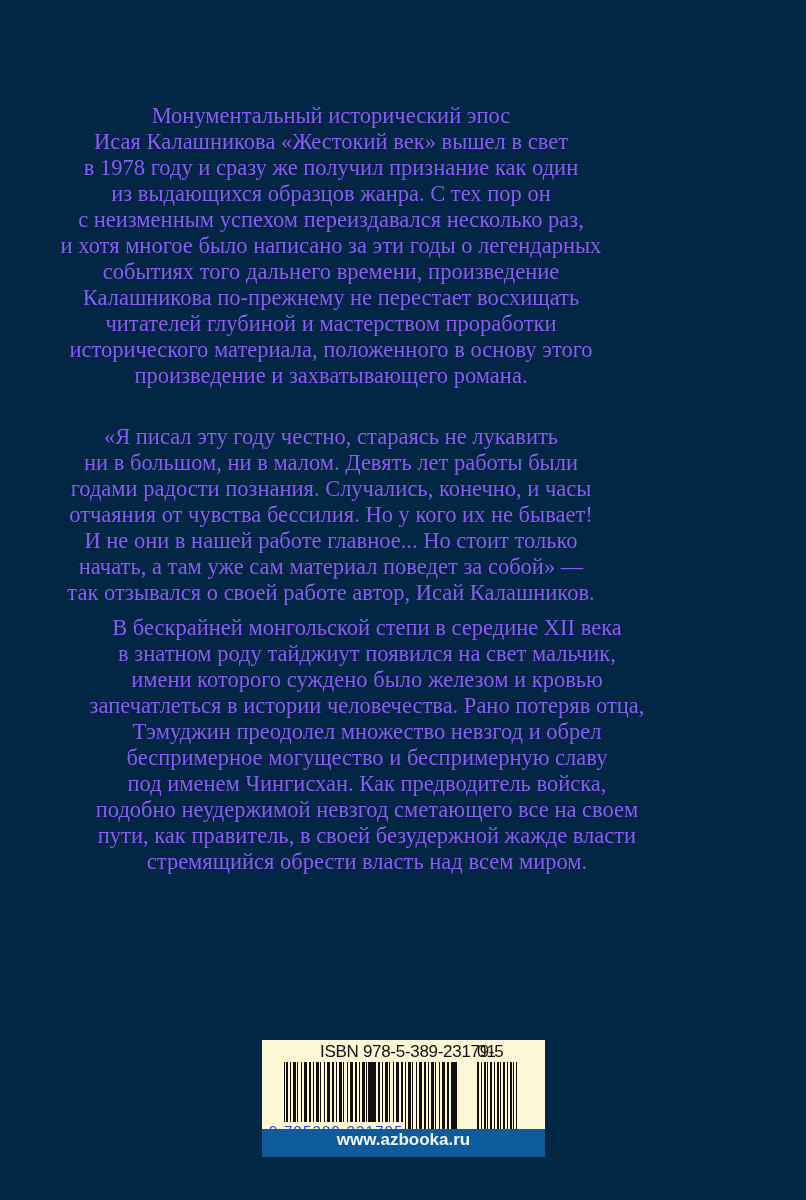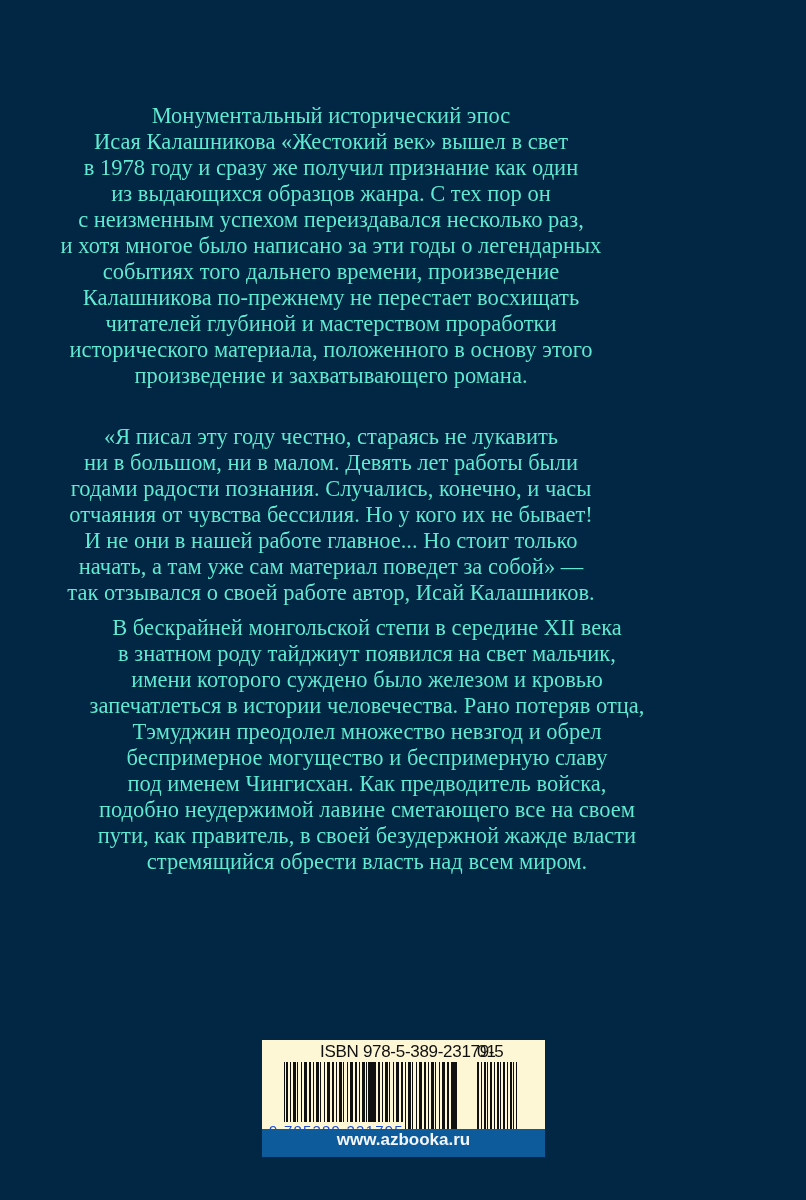--- a/index.html
+++ b/index.html
@@ -6,21 +6,21 @@
   body {
     width: 806px; height: 1200px;
     background: #022744;
     position: relative; overflow: hidden;
     font-family: "Liberation Serif", "DejaVu Serif", serif;
   }
   .cover { position: absolute; left: 0; top: 0; width: 806px; height: 1200px; }
   .para {
     position: absolute; left: 0; width: 662px;
     text-align: center;
-    color: #5eead4;
+    color: #8b5cf6;
     font-size: 22.5px;
     line-height: 26px;
     text-shadow: 0 0 1px rgba(0,0,0,0.3);
   }
   .para .line { display: block; white-space: nowrap; }
   #p1 { top: 103px; }
   #p2 { top: 424px; }
   #p3 { top: 615px; padding-left: 36px; }
 
   .barcode-box {
@@ -106,21 +106,21 @@
   </div>
 
   <div class="para" id="p3">
     <span class="line">В бескрайней монгольской степи в середине XII века</span>
     <span class="line">в знатном роду тайджиут появился на свет мальчик,</span>
     <span class="line">имени которого суждено было железом и кровью</span>
     <span class="line">запечатлеться в истории человечества. Рано потеряв отца,</span>
     <span class="line">Тэмуджин преодолел множество невзгод и обрел</span>
     <span class="line">беспримерное могущество и беспримерную славу</span>
     <span class="line">под именем Чингисхан. Как предводитель войска,</span>
-    <span class="line">подобно неудержимой лавине сметающего все на своем</span>
+    <span class="line">подобно неудержимой невзгод сметающего все на своем</span>
     <span class="line">пути, как правитель, в своей безудержной жажде власти</span>
     <span class="line">стремящийся обрести власть над всем миром.</span>
   </div>
 
   <div class="barcode-box">
     <span class="isbn-label">ISBN 978-5-389-23179-5</span>
     <span class="addon-label">01</span>
     <div class="bars"></div>
     <div class="guard-l"></div>
     <div class="guard-m"></div>

